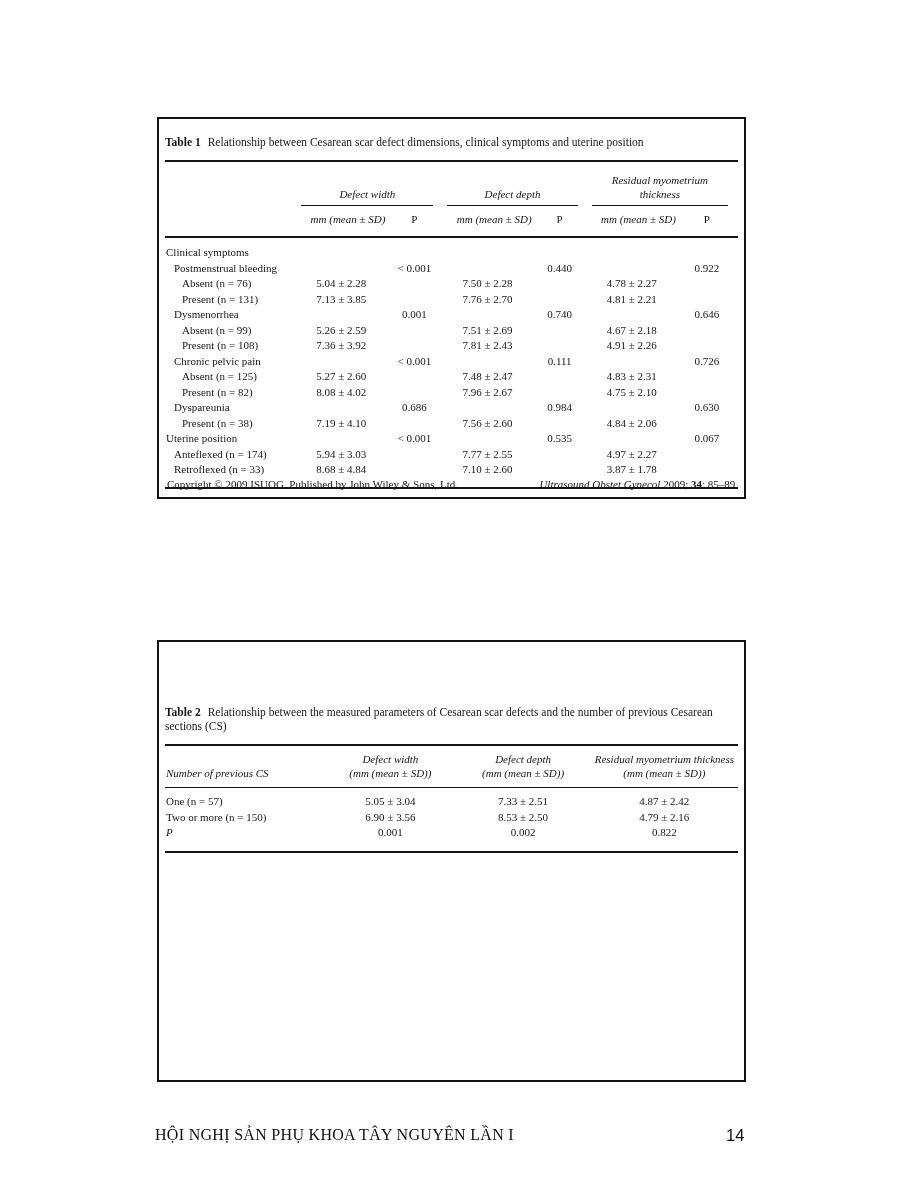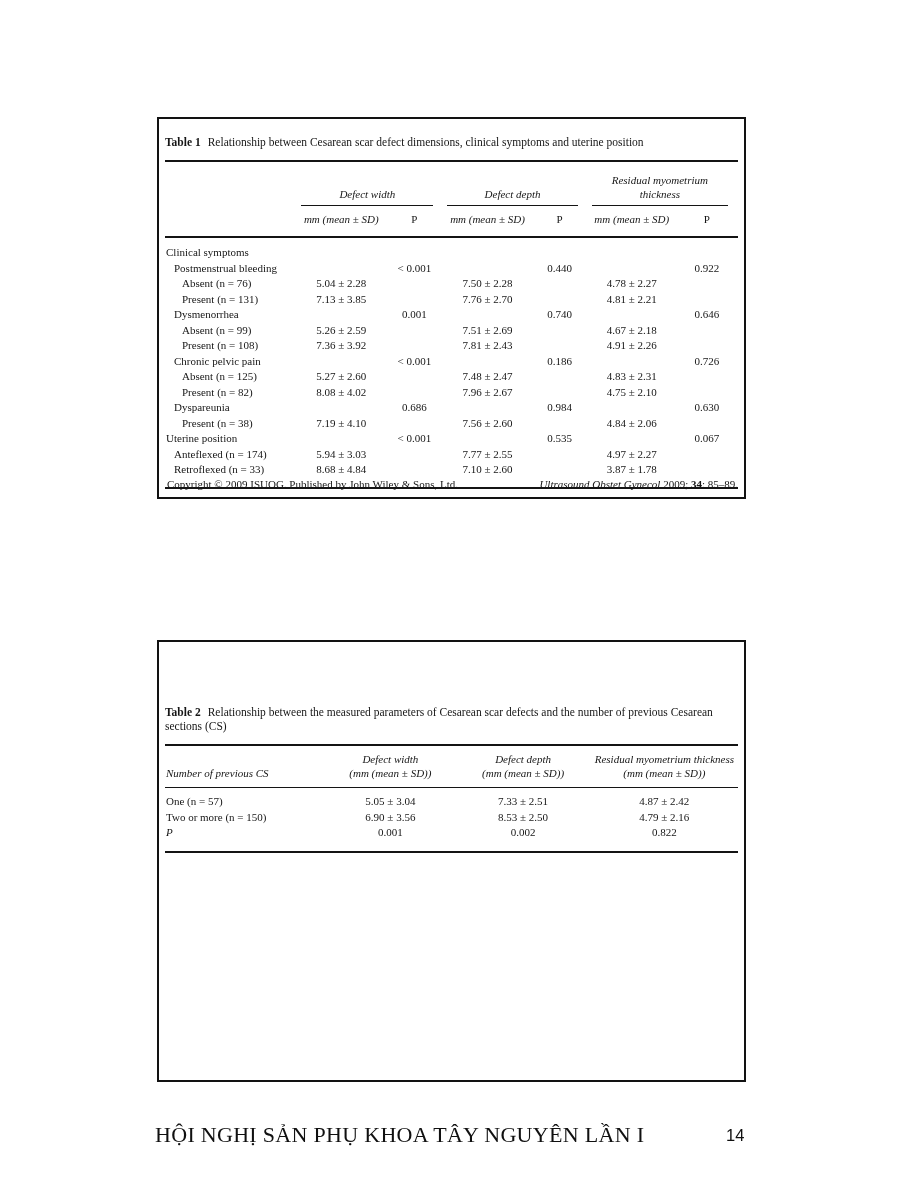--- a/index.html
+++ b/index.html
@@ -27,21 +27,21 @@
 
   
   .t1 .grp-th { border-top:2.5px solid #141414; vertical-align:bottom; padding:0; }
   .t1 .grp-line {
     font-style:italic; text-align:center; font-size:11px;
     margin:0 10px 0 4px; padding:11px 0 4px 0;
     border-bottom:1.5px solid #141414; line-height:14px;
   }
   .t1 .grp-empty { border-top:2.5px solid #141414; }
   .t1 .sub-th { border-bottom:2.5px solid #141414; padding:6px 0 10px 0; line-height:14px; }
-  .t1 .sub-mm { font-style:italic; text-align:center; }
+  .t1 .sub-mm { font-style:italic; text-align:right; }
   .t1 .sub-p  { text-align:center; }
   .t1 tbody td { height:15.5px; line-height:15.5px; vertical-align:bottom; padding:0; }
   .t1 tbody tr:first-child td { padding-top:7px; }
   .t1 tbody tr:last-child td { padding-bottom:9px; border-bottom:2.5px solid #141414; }
   .lbl { text-align:left; white-space:nowrap; overflow:hidden;margin-top:32px; }
   .ind0 { padding-left:1px !important; }
   .ind1 { padding-left:9px !important; }
   .ind2 { padding-left:17px !important; }
   .mm { text-align:center; white-space:nowrap; }
   .pv { text-align:center; white-space:nowrap; }
@@ -60,21 +60,21 @@
   .t2 .h-label { text-align:left; font-style:italic; padding-left:1px; }
   .t2 .h-col { text-align:center; font-style:italic; }
   .t2 tbody td { height:15.5px; line-height:15.5px; vertical-align:bottom; padding:0; }
   .t2 tbody tr:first-child td { padding-top:6px; }
   .t2 tbody tr:last-child td { padding-bottom:10px; border-bottom:2.5px solid #141414; }
   .t2 .lbl.ital { font-style:italic; }
 
   
   #page-footer {
     position:absolute; left:155px; top:1123px; width:600px;
-    font-size:22px; line-height:24px; letter-spacing:0.3px; color:#101010;
+    font-size:16px; line-height:24px; letter-spacing:0.3px; color:#101010;
     white-space:nowrap;
   }
   #page-number {
     position:absolute; left:726px; top:1126px;
     font-family:"Liberation Sans","DejaVu Sans",sans-serif;
     font-size:16.5px; color:#101010;
   }
 </style>
 </head>
 <body>
@@ -187,21 +187,21 @@
     <td class="pv"></td>
     <td class="mm">4.91 ± 2.26</td>
     <td class="pv"></td>
   </tr>
 
   <tr>
     <td class="lbl ind1">Chronic pelvic pain</td>
     <td class="mm"></td>
     <td class="pv">&lt; 0.001</td>
     <td class="mm"></td>
-    <td class="pv">0.186</td>
+    <td class="pv">0.111</td>
     <td class="mm"></td>
     <td class="pv">0.726</td>
   </tr>
 
   <tr>
     <td class="lbl ind2">Absent (n = 125)</td>
     <td class="mm">5.27 ± 2.60</td>
     <td class="pv"></td>
     <td class="mm">7.48 ± 2.47</td>
     <td class="pv"></td>

